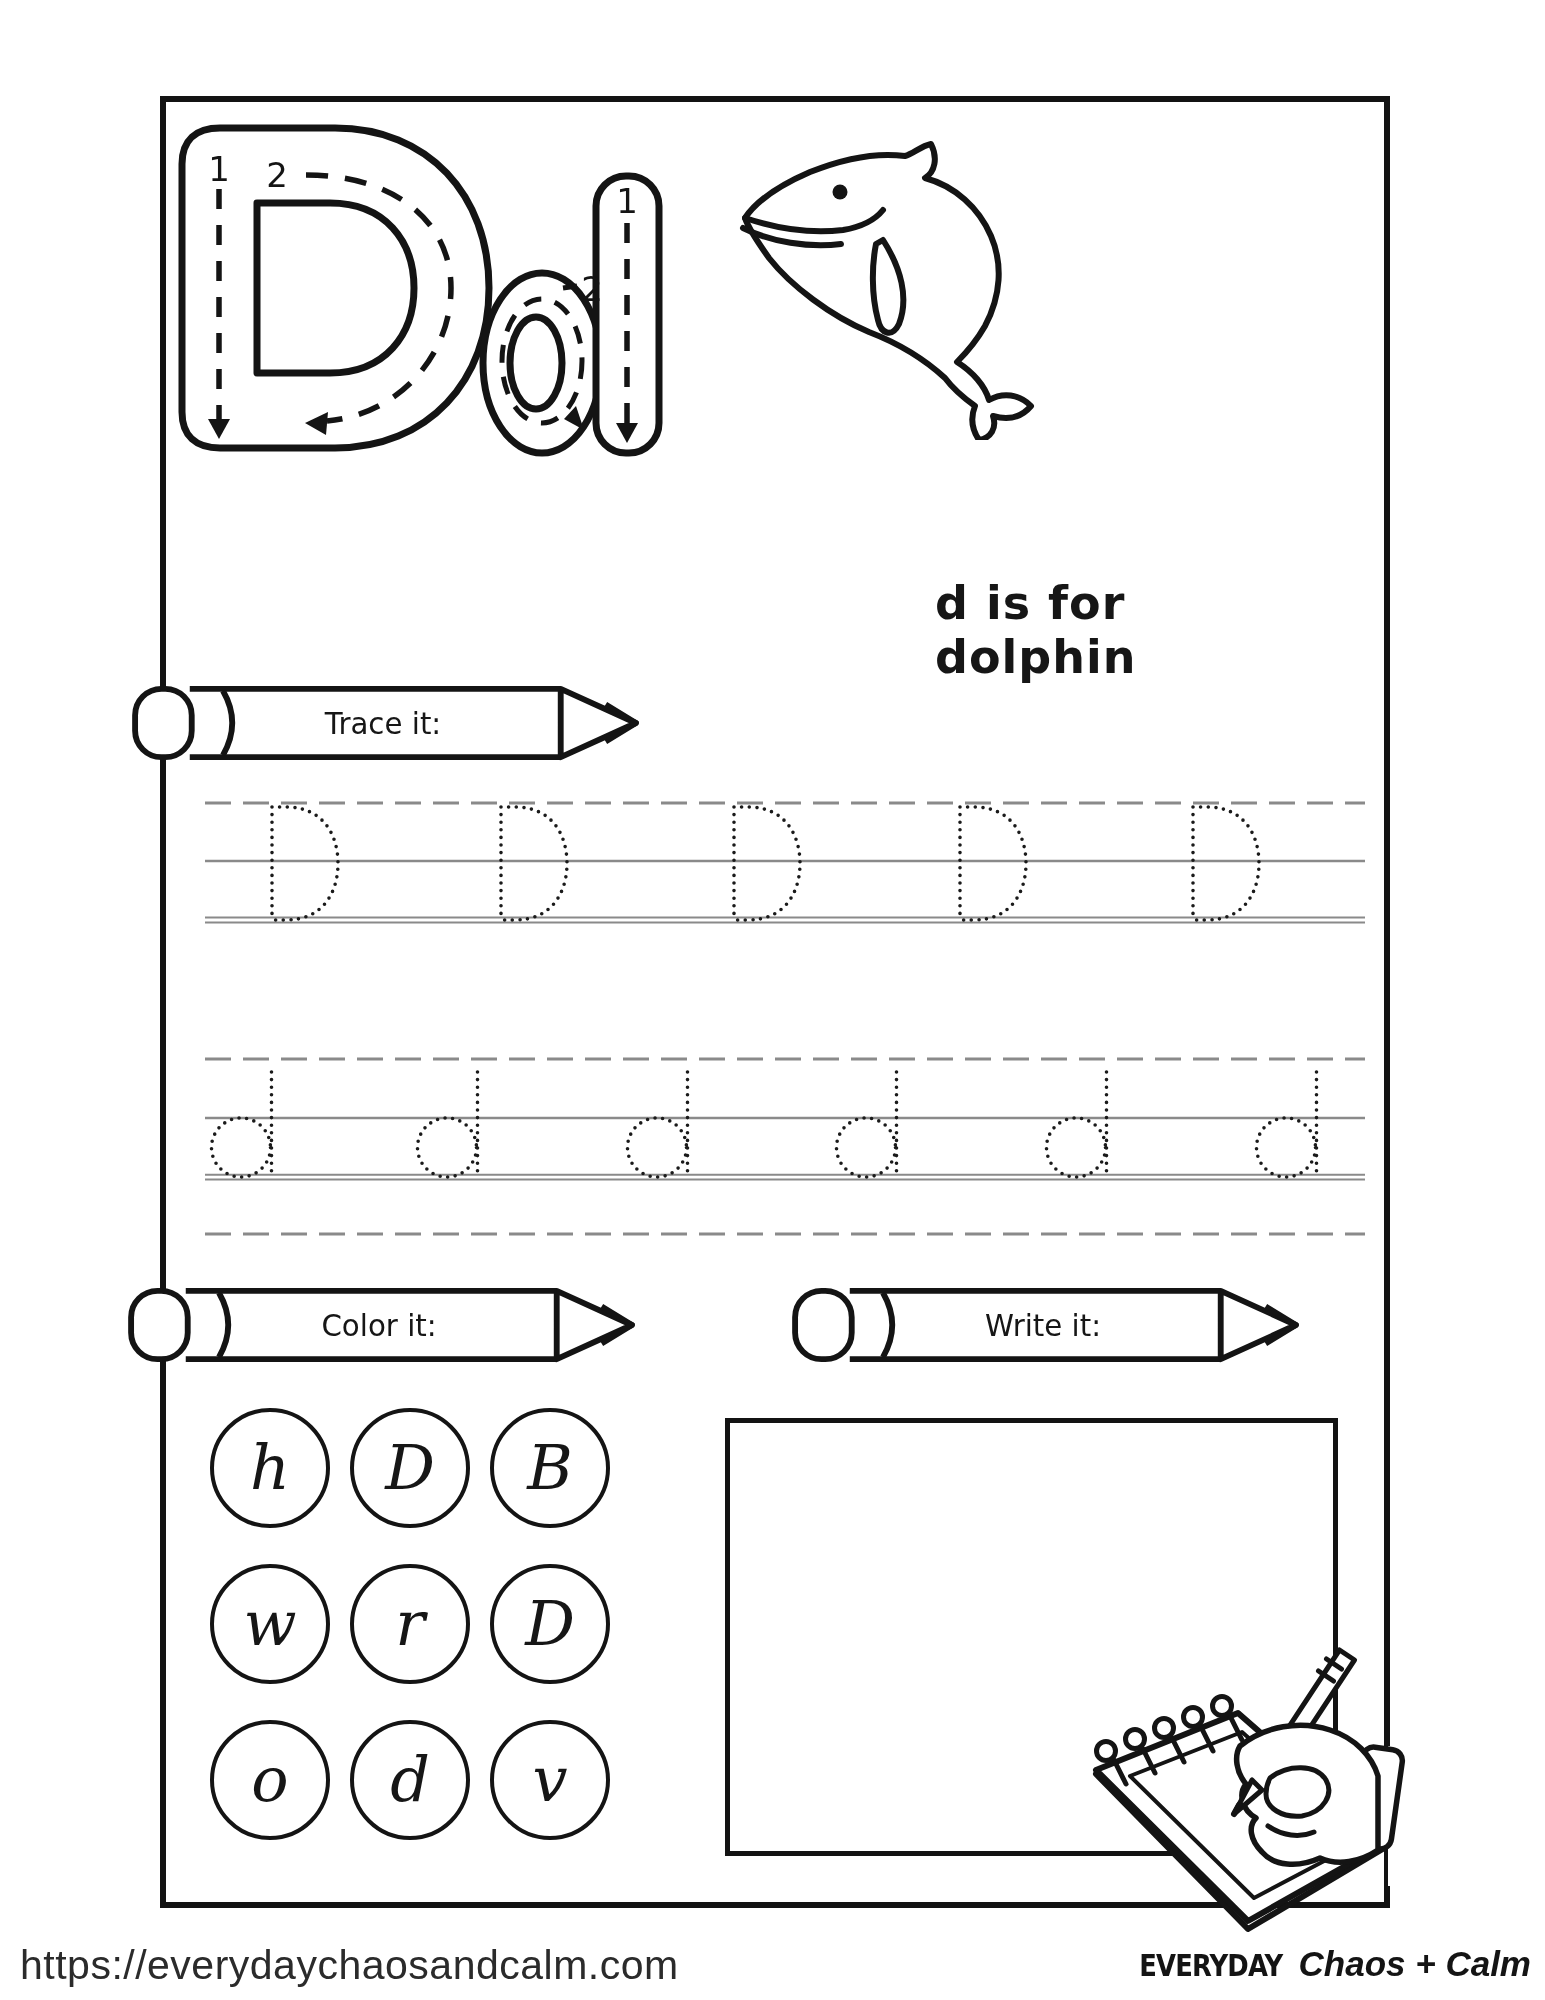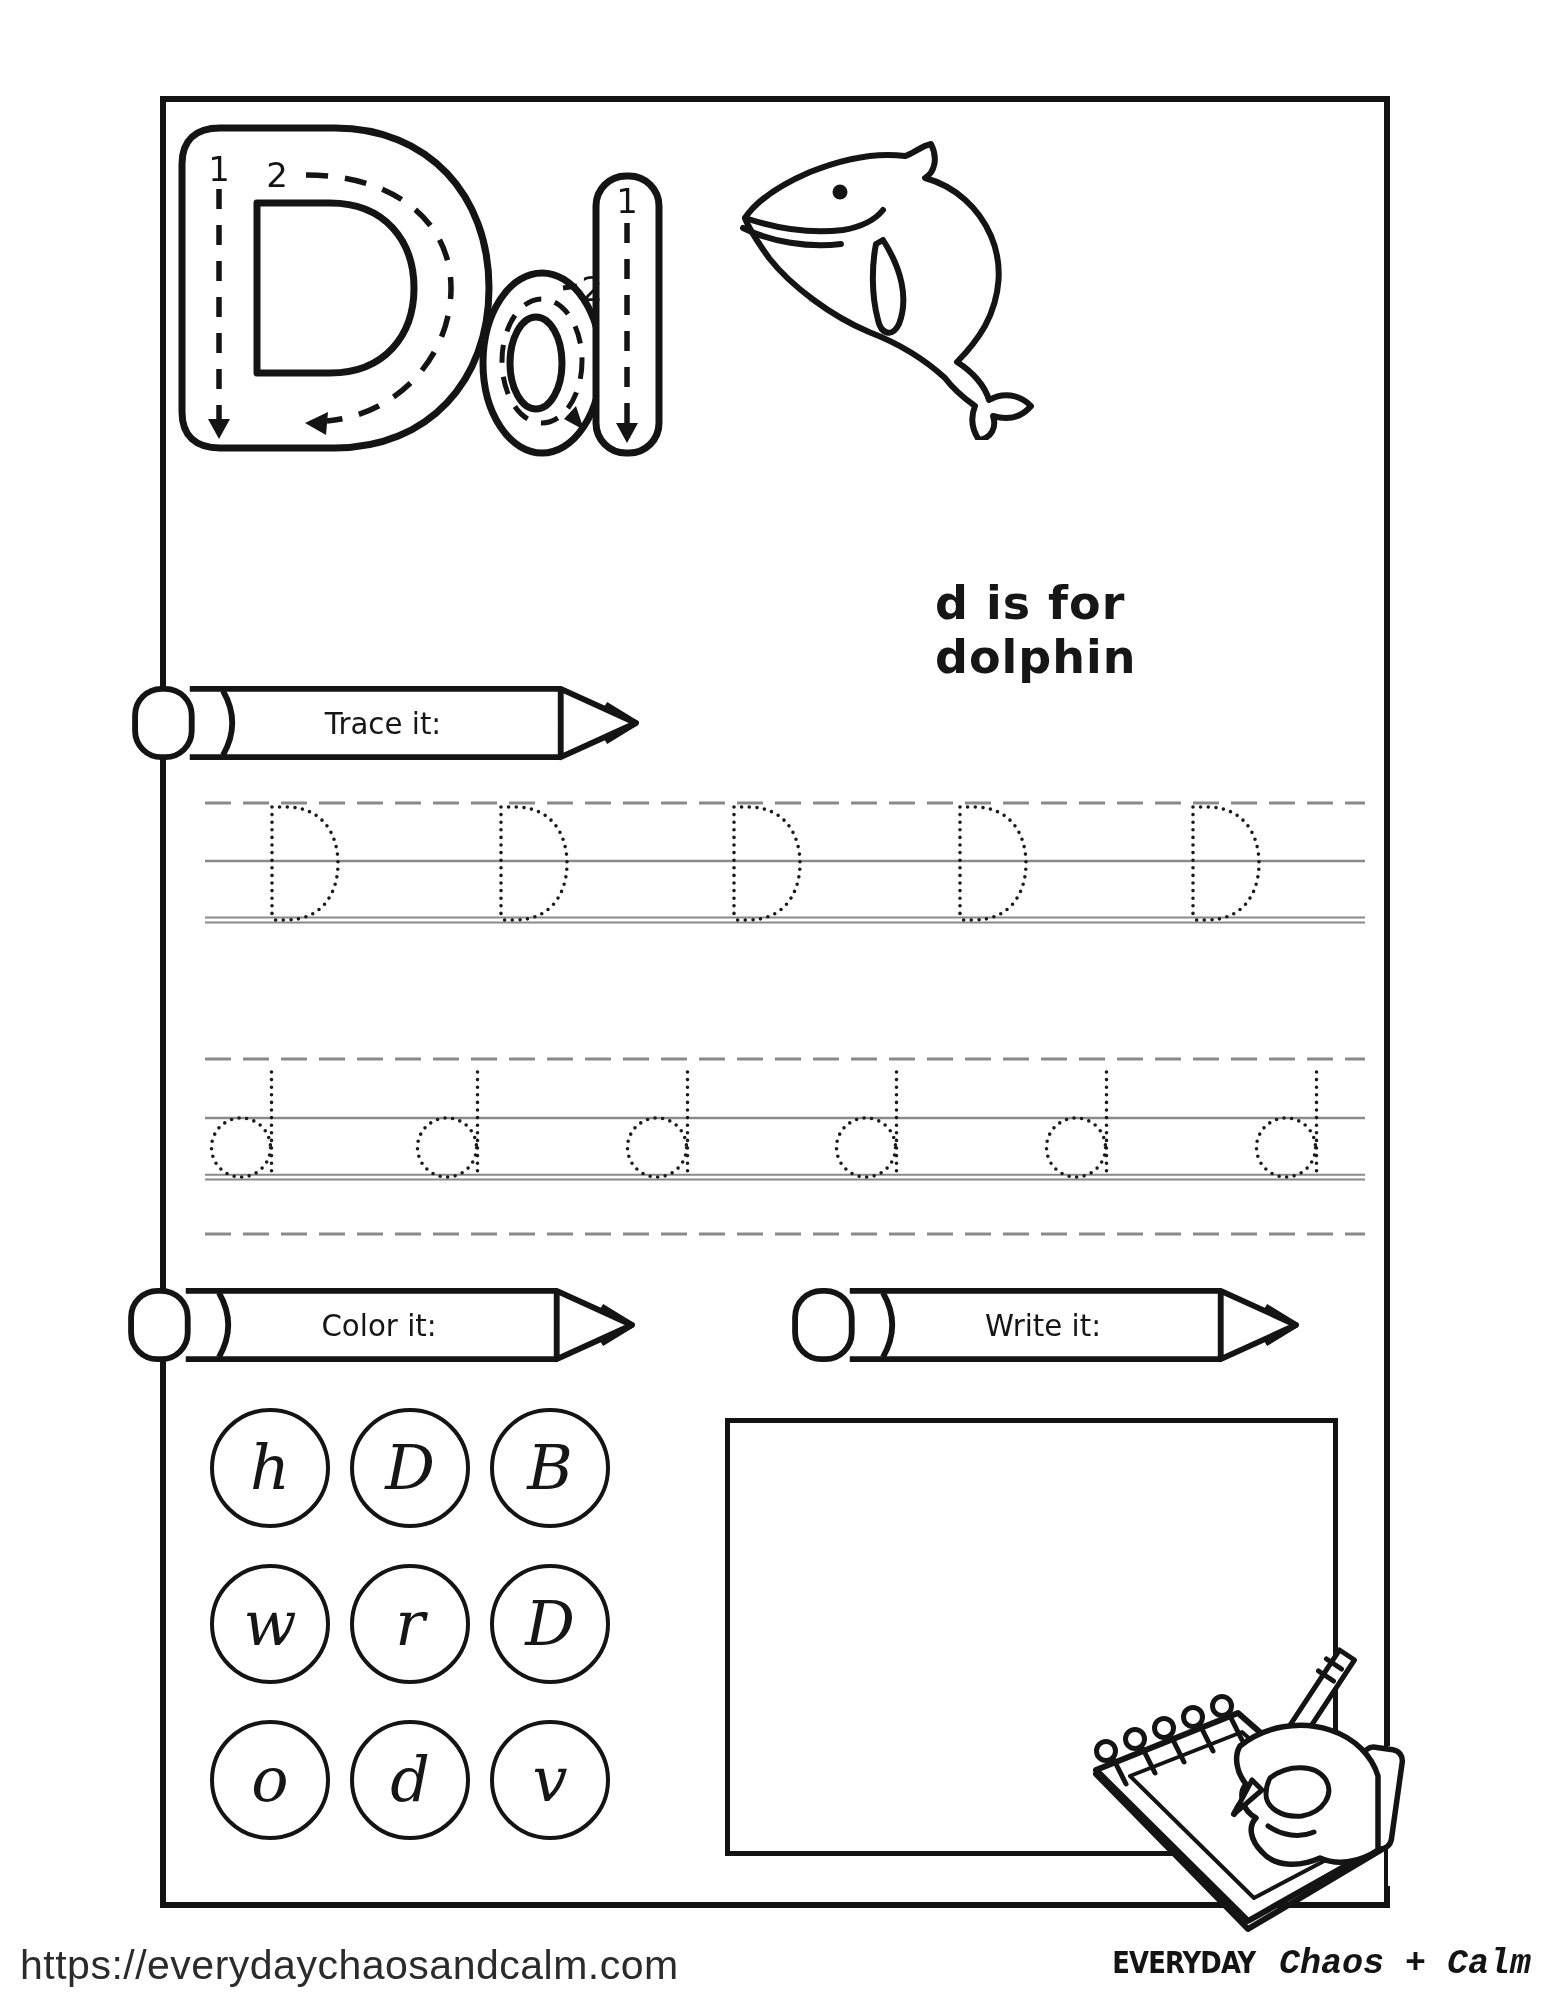--- a/index.html
+++ b/index.html
@@ -35,28 +35,28 @@
   }
   .write-box{
     left:725px;top:1418px;width:613px;height:438px;
     border:5px solid #131313;box-sizing:border-box;background:#fff;
   }
   .footer-url{
     left:20px;top:1942px;font-size:41px;color:#2b2b2b;letter-spacing:0.5px;
     font-family:"Liberation Sans",sans-serif;
   }
   .footer-logo{
-    right:14px;top:1944px;display:flex;align-items:baseline;gap:24px;color:#141414;
+    right:14px;top:1944px;display:flex;align-items:baseline;gap:8px;color:#141414;
   }
   .brand-bold{
     font-weight:800;font-size:30px;letter-spacing:-1px;
     transform:scaleX(0.86);transform-origin:right;
   }
   .brand-script{
-    font-family:Liberation Mono, monospace;font-style:italic;font-weight:bold;font-size:35px;
+    font-family:Liberation Sans, sans-serif;font-style:italic;font-weight:bold;font-size:35px;margin-left:8px;
   }
 </style>
 </head>
 <body>
 
 <div class="sheet">
 
   <div class="abs page-border"></div>
 
   <svg class="abs" style="left:160px;top:85px;" width="600" height="420" viewBox="0 0 600 420">

